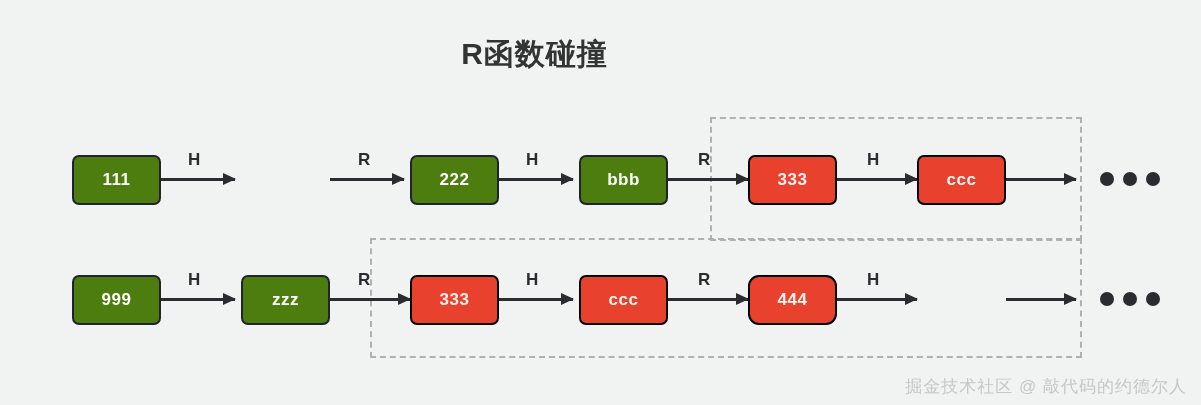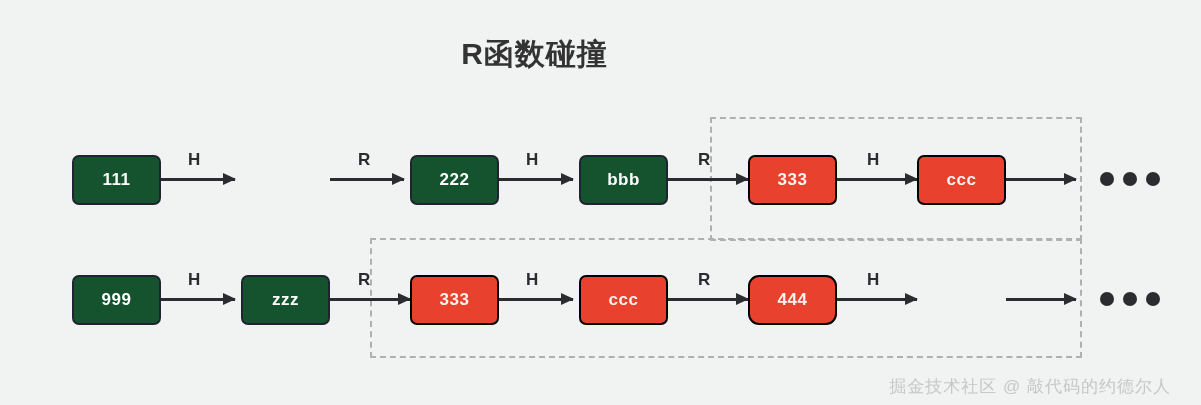--- a/index.html
+++ b/index.html
@@ -59,21 +59,21 @@
     display: flex;
     align-items: center;
     justify-content: center;
     font-size: 17px;
     font-weight: bold;
     color: #ffffff;
     letter-spacing: 0.5px;
     top: 0;
   }
   .node.blue {
-    background: #14532d;
+    background: #4d7c0f;
     border: 2px solid #1f2430;
   }
   .node.red {
     background: #e8412d;
     border: 2px solid #000000;
     color: #fdf2ef;
   }
 
   
   .arrow {
@@ -113,21 +113,21 @@
     display: block;
     width: 14px;
     height: 14px;
     border-radius: 50%;
     background: #2a2c30;
   }
 
   
   .watermark {
     position: absolute;
-    right: 30px;
+    right: 14px;
     bottom: 7px;
     font-size: 17px;
     color: #c6c7c8;
     white-space: nowrap;
     letter-spacing: 1px;
   }
 </style>
 </head>
 <body>
 

